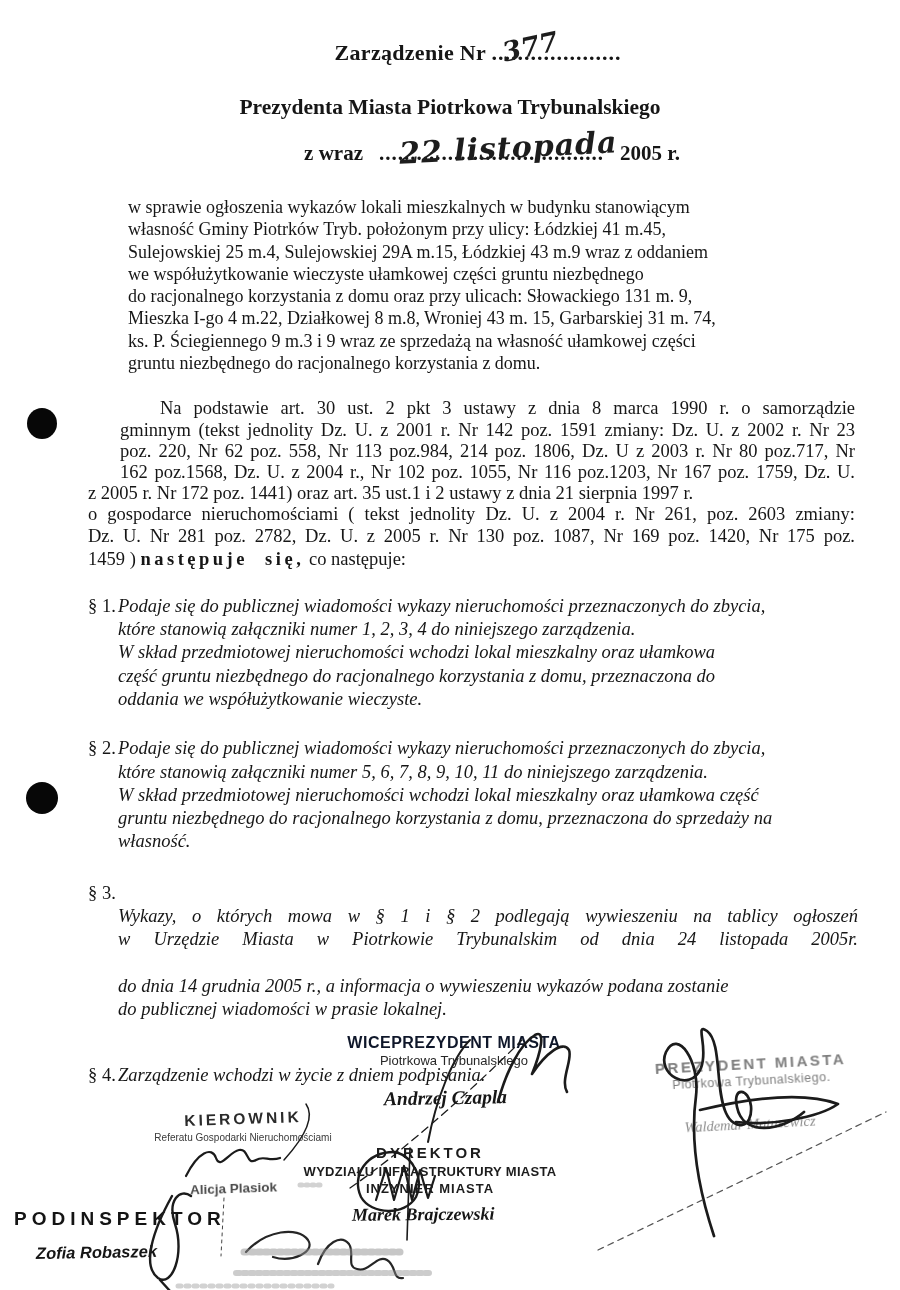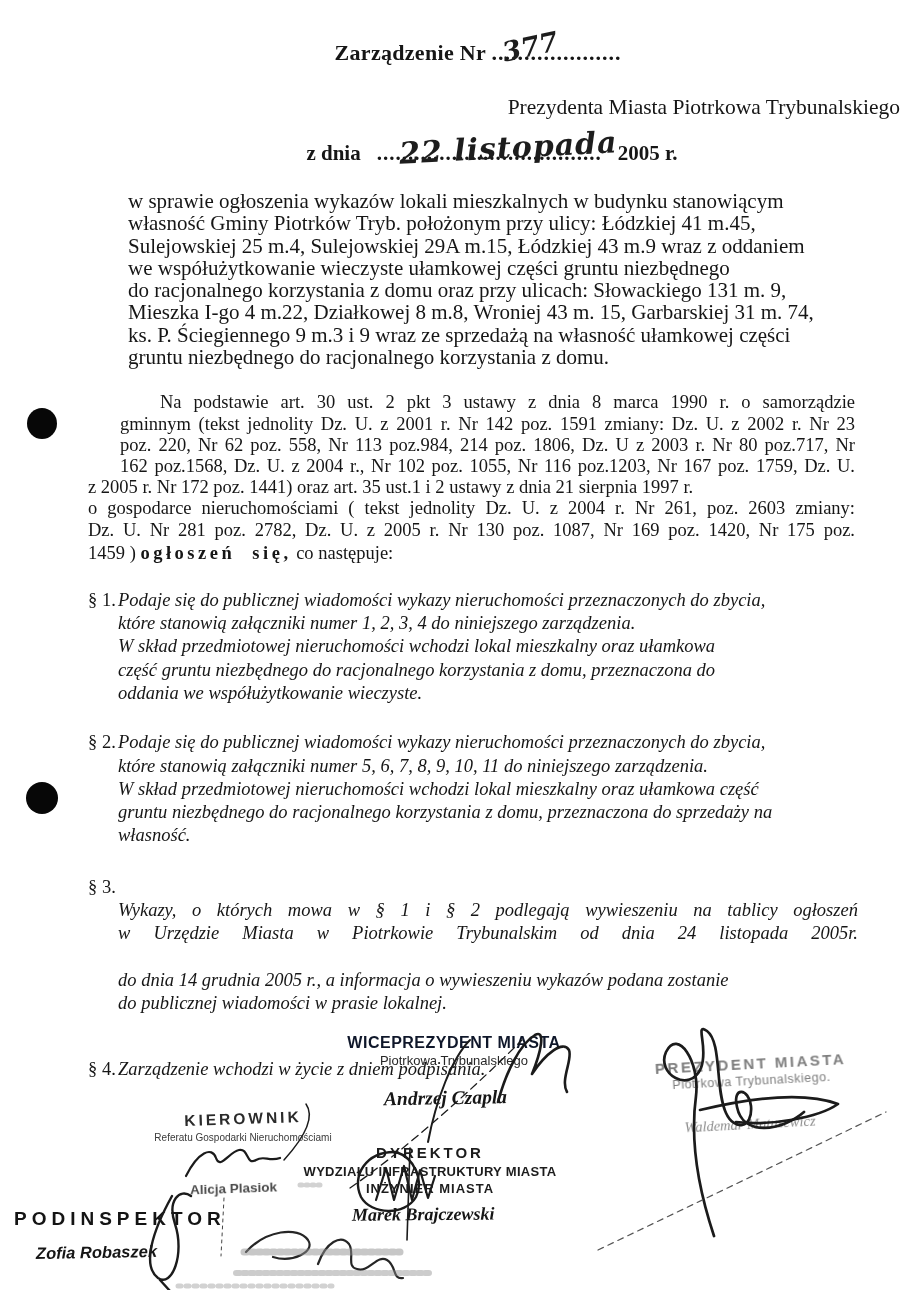--- a/index.html
+++ b/index.html
@@ -13,29 +13,29 @@
   .sans { font-family:"Liberation Sans", sans-serif; }
 
   
   .hole { position:absolute; background:#070707; border-radius:50%; }
   .hole-1 { left:27px; top:408px; width:30px; height:31px; }
   .hole-2 { left:26px; top:782px; width:32px; height:32px; }
 
   
   .title-line { text-align:center; font-size:22px; font-weight:bold; transform:translateX(28px); letter-spacing:.3px; }
   .title-line .dots { letter-spacing:1px; }
-  .issuer { margin-top:29px; text-align:right; font-size:21.5px; font-weight:normal; }
+  .issuer { margin-top:29px; text-align:center; font-size:21.5px; font-weight:bold; }
   .date-row { margin-top:21px; display:flex; justify-content:center; gap:16px; font-size:21px; font-weight:bold; transform:translateX(42px); }
   .date-row .dots { letter-spacing:1px; }
   .hw { position:absolute; font-family:"DejaVu Serif", serif; font-style:italic; font-weight:600; color:#1d1d1d; white-space:nowrap; }
   .hw-number { left:502px; top:31px; font-size:27px; transform:rotate(-12deg); }
   .hw-date   { left:399px; top:130px; font-size:30px; transform:rotate(-3deg); letter-spacing:1px; }
 
   
-  .subject { margin:24px 0 0 128px; width:714px; font-size:21px; line-height:22.3px; white-space:pre-line; }
+  .subject { margin:30px 0 0 128px; width:714px; font-size:18px; line-height:22.3px; white-space:pre-line; }
   .legal   { margin:24px 0 0 88px;  width:767px; font-size:18.5px; }
   .jlast   { text-align:justify; text-align-last:justify; white-space:pre-line; line-height:21.2px; }
   .plain-line { white-space:pre-line; line-height:21.2px; }
   .legal-first { text-indent:40px;margin-left:32px; }
   .ordains-line { line-height:22px; margin-top:1px; }
   .ordains { font-weight:bold; letter-spacing:3.5px; word-spacing:9px; }
 
   .section { display:flex; margin-left:88px; width:770px; font-size:18.5px; line-height:23.3px; }
   .sec-1 { margin-top:25px; }
   .sec-2 { margin-top:26px; }
@@ -82,21 +82,21 @@
 
   <div class="hole hole-1"></div>
   <div class="hole hole-2"></div>
 
   <div class="title-line"><span>Zarządzenie Nr</span> <span class="dots">....................</span></div>
   <div class="hw hw-number">377</div>
 
   <div class="issuer">Prezydenta Miasta Piotrkowa Trybunalskiego</div>
 
   <div class="date-row">
-    <span>z dnia</span>
+    <span>z wraz</span>
     <span class="dots">....................................</span>
     <span>2005 r.</span>
   </div>
   <div class="hw hw-date">22 listopada</div>
 
   <div class="subject">w sprawie ogłoszenia wykazów lokali mieszkalnych w budynku stanowiącym
 własność Gminy Piotrków Tryb. położonym przy ulicy: Łódzkiej 41 m.45,
 Sulejowskiej 25 m.4, Sulejowskiej 29A m.15, Łódzkiej 43 m.9 wraz z oddaniem
 we współużytkowanie wieczyste ułamkowej części gruntu niezbędnego
 do racjonalnego korzystania z domu oraz przy ulicach: Słowackiego 131 m. 9,
@@ -105,21 +105,21 @@
 gruntu niezbędnego do racjonalnego korzystania z domu.</div>
 
   <div class="legal">
     <div class="jlast legal-first">Na podstawie art. 30 ust. 2 pkt 3 ustawy z dnia 8 marca 1990 r. o samorządzie
 gminnym (tekst jednolity Dz. U. z 2001 r. Nr 142 poz. 1591 zmiany: Dz. U. z 2002 r. Nr 23
 poz. 220, Nr 62 poz. 558, Nr 113 poz.984, 214 poz. 1806, Dz. U z 2003 r. Nr 80 poz.717, Nr
 162 poz.1568, Dz. U. z 2004 r., Nr 102 poz. 1055, Nr 116 poz.1203, Nr 167 poz. 1759, Dz. U.</div>
     <div class="plain-line">z 2005 r. Nr 172 poz. 1441) oraz art. 35 ust.1 i 2 ustawy z dnia 21 sierpnia 1997 r.</div>
     <div class="jlast">o gospodarce nieruchomościami ( tekst jednolity Dz. U. z 2004 r. Nr 261, poz. 2603 zmiany:
 Dz. U. Nr 281 poz. 2782, Dz. U. z 2005 r. Nr 130 poz. 1087, Nr 169 poz. 1420, Nr 175 poz.</div>
-    <div class="ordains-line"><span>1459 ) </span><span class="ordains">ogłoszeń się,</span><span>  co następuje:</span></div>
+    <div class="ordains-line"><span>1459 ) </span><span class="ordains">następuje się,</span><span>  co następuje:</span></div>
   </div>
 
   <div class="section sec-1">
     <div class="marker">§ 1.</div>
     <div class="stext">Podaje się do publicznej wiadomości wykazy nieruchomości przeznaczonych do zbycia,
 które stanowią załączniki numer 1, 2, 3, 4 do niniejszego zarządzenia.
 W skład przedmiotowej nieruchomości wchodzi lokal mieszkalny oraz ułamkowa
 część gruntu niezbędnego do racjonalnego korzystania z domu, przeznaczona do
 oddania we współużytkowanie wieczyste.</div>
   </div>

